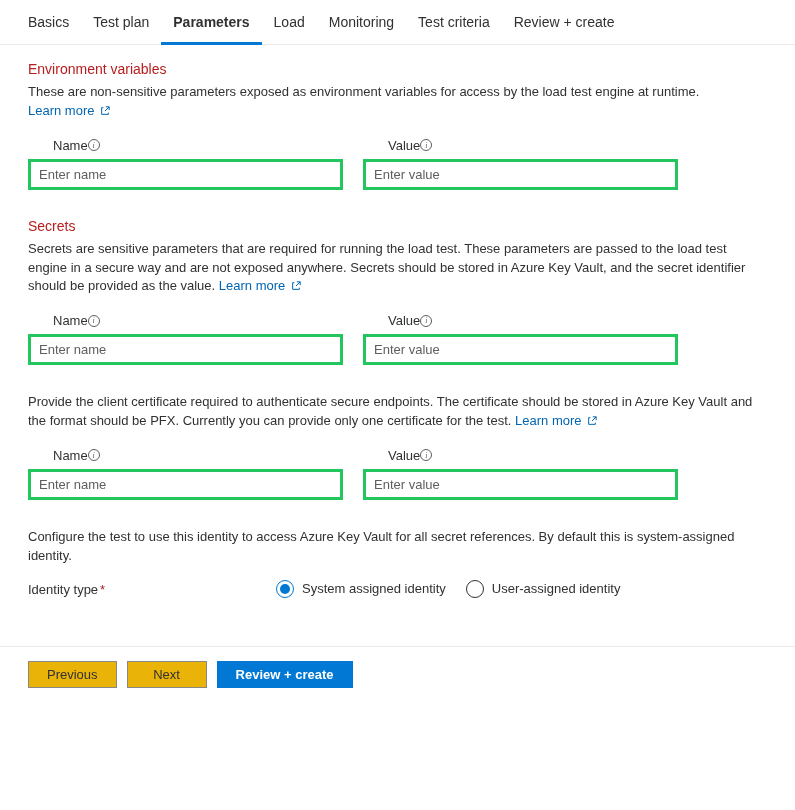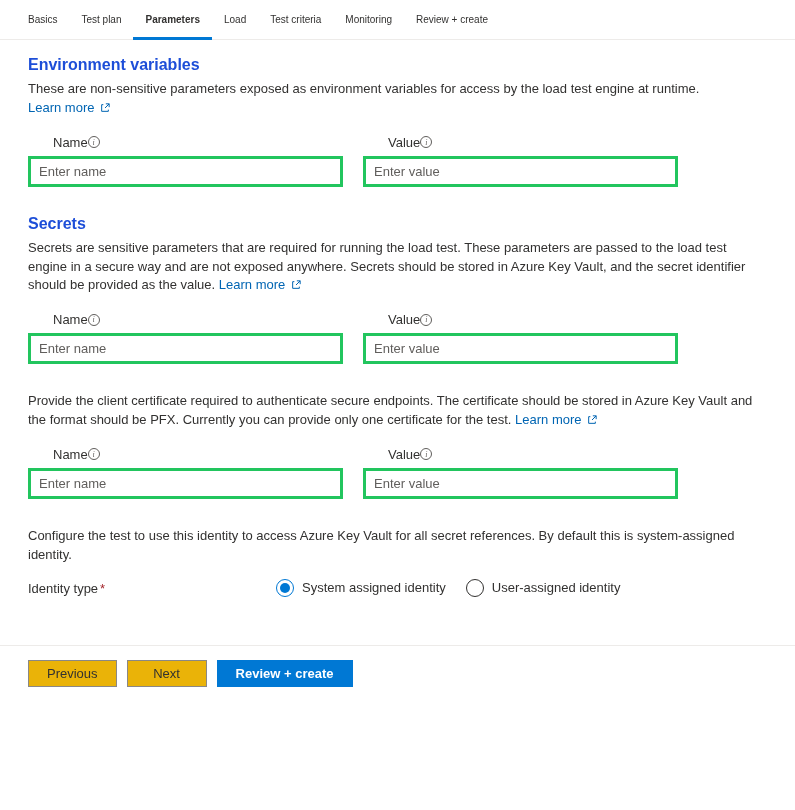--- a/index.html
+++ b/index.html
@@ -13,37 +13,37 @@
     .tabs {
       display: flex;
       gap: 0;
       border-bottom: 1px solid #edebe9;
       padding: 0 16px;
     }
     .tab {
       padding: 14px 12px 12px 12px;
       cursor: pointer;
       color: #323130;
-      font-size: 10px;
+      font-size: 14px;
       border-bottom: 3px solid transparent;
       margin-bottom: -1px;
     }
     .tab.active {
       font-weight: 600;
       border-bottom: 3px solid #0078d4;
     }
     .content {
       padding: 16px 28px 20px 28px;
     }
     .section { margin-bottom: 28px; }
     .section-title {
-      font-weight: 700;
-      font-size: 16px;
+      font-weight: 400;
+      font-size: 14px;
       margin-bottom: 6px;
-      color: #1d4ed8;
+      color: #b91c1c;
     }
     .section-desc {
       font-size: 13px;
       color: #323130;
       line-height: 1.45;
       margin-bottom: 4px;
     }
     .learn-more {
       color: #0065b3;
       text-decoration: none;
@@ -149,22 +149,22 @@
     }
   </style>
 </head>
 <body>
 
 <div class="tabs">
   <div class="tab">Basics</div>
   <div class="tab">Test plan</div>
   <div class="tab active">Parameters</div>
   <div class="tab">Load</div>
+  <div class="tab">Monitoring</div>
   <div class="tab">Test criteria</div>
-  <div class="tab">Monitoring</div>
   <div class="tab">Review + create</div>
 </div>
 
 <div class="content">
 
   <div class="section">
     <div class="section-title">Environment variables</div>
     <div class="section-desc">
       <span>These are non-sensitive parameters exposed as environment variables for access by the load test engine at runtime.</span>
       <br>

